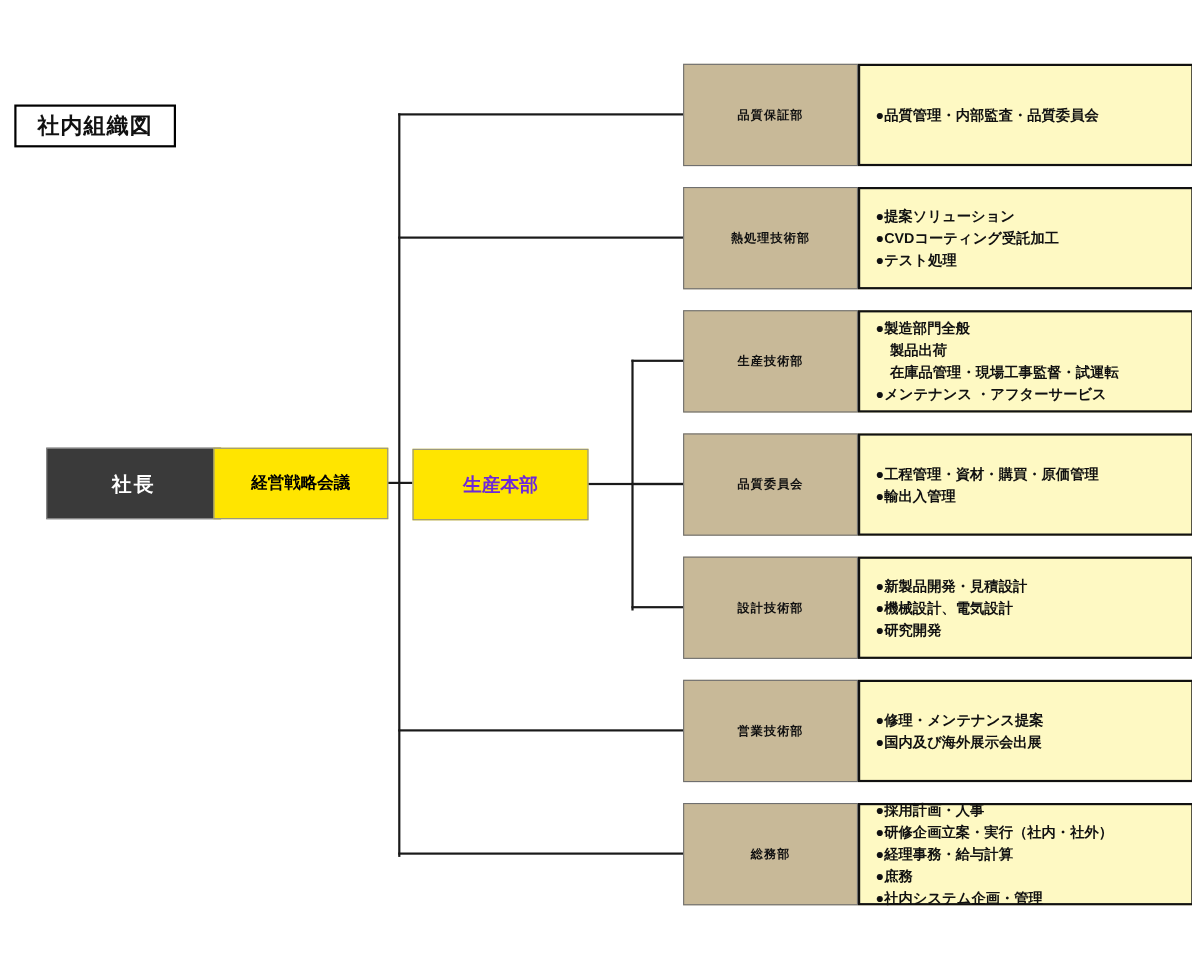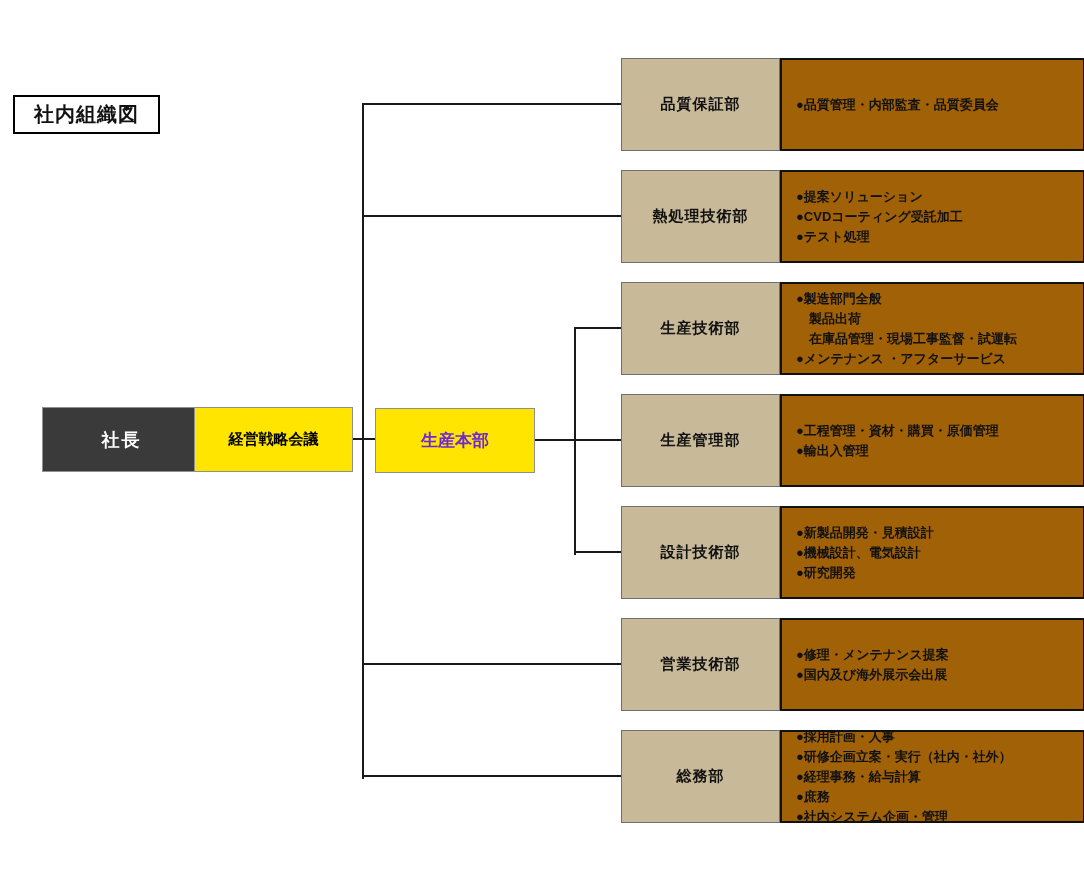--- a/index.html
+++ b/index.html
@@ -23,25 +23,25 @@
   .node-strategy{left:194px;top:407px;width:157px;background:#ffe500;color:#000;font-size:15px;}
   .node-production{left:375px;top:408px;width:158px;background:#ffe500;color:#6d28d9;font-size:17px;}
   .hline,.vline{position:absolute;background:#1a1a1a;}
   .hline{height:2px;}
   .vline{width:2px;}
   .dept-row{position:absolute;left:621px;width:450px;height:93px;}
   .dept-name{
     position:absolute;left:0;top:0;width:157px;height:91px;
     background:#c8b998;border:1px solid #6f6f6f;
     display:flex;align-items:center;justify-content:center;
-    font-size:15px;font-weight:bold;letter-spacing:1px;color:#111;
+    font-size:11px;font-weight:bold;letter-spacing:1px;color:#111;
   }
   .dept-desc{
     position:absolute;left:159px;top:0;width:287px;height:89px;
-    background:#a16207;border:2px solid #111;
+    background:#fef9c3;border:2px solid #111;
     display:flex;flex-direction:column;justify-content:center;
     padding-left:14px;
   }
   .duty-line{
     font-size:13px;font-weight:bold;line-height:20px;color:#111;
     white-space:pre;
   }
 </style>
 </head>
 <body>
@@ -100,21 +100,21 @@
       <div class="dept-desc">
         <div class="duty-line">●製造部門全般</div>
         <div class="duty-line">　製品出荷</div>
         <div class="duty-line">　在庫品管理・現場工事監督・試運転</div>
         <div class="duty-line">●メンテナンス ・アフターサービス</div>
       </div>
     </div>
     <div class="hline" style="left: 574px; top: 439px; width: 47px;"></div>
     <div class="dept-row" style="top: 394px;">
       <div class="dept-name">
-        <span>生産管理部</span>
+        <span>品質委員会</span>
       </div>
       <div class="dept-desc">
         <div class="duty-line">●工程管理・資材・購買・原価管理</div>
         <div class="duty-line">●輸出入管理</div>
       </div>
     </div>
     <div class="hline" style="left: 574px; top: 551px; width: 47px;"></div>
     <div class="dept-row" style="top: 506px;">
       <div class="dept-name">
         <span>設計技術部</span>

